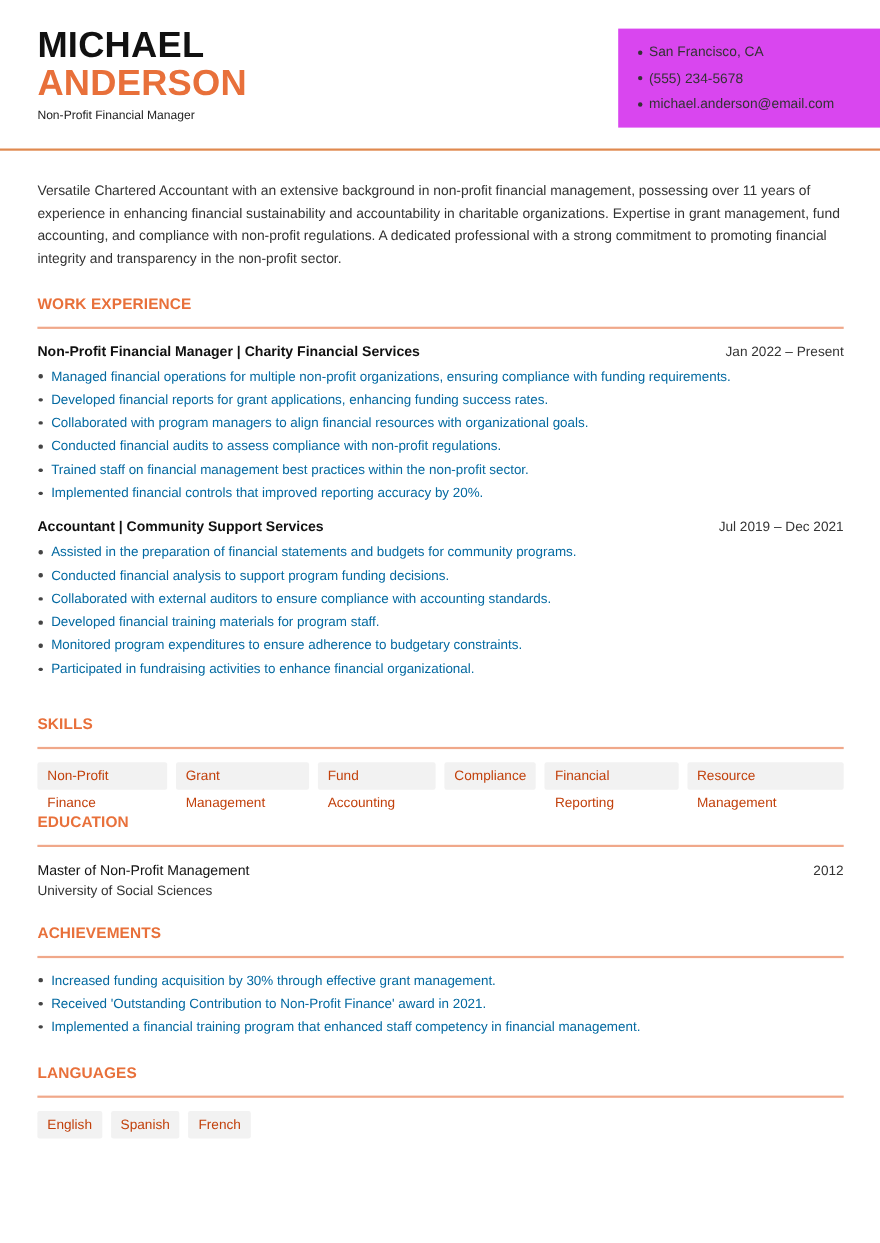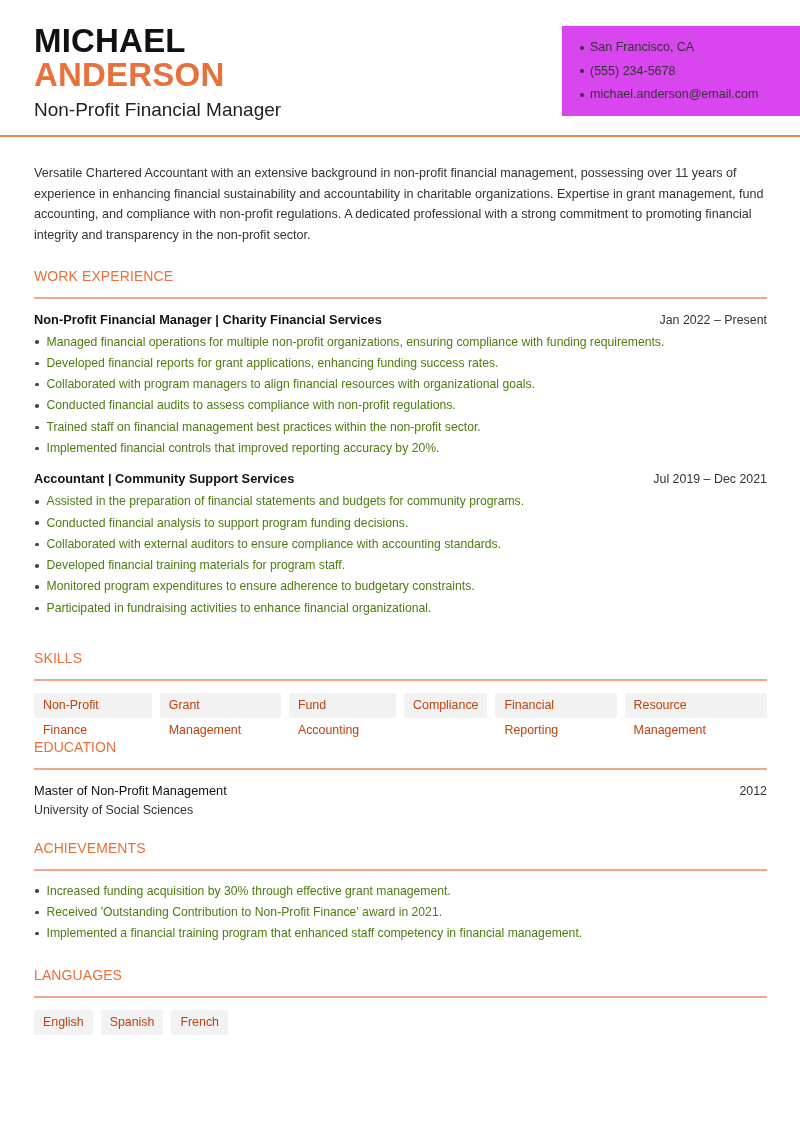--- a/index.html
+++ b/index.html
@@ -2,38 +2,38 @@
 <html><head>
 <meta charset="utf-8">
 <style>
   * { box-sizing: border-box; margin: 0; padding: 0; }
   html, body { width: 800px; height: 1130px; background: #ffffff; }
   body { font-family: "Liberation Sans", "DejaVu Sans", sans-serif; color: #333333; position: relative; overflow: hidden; }
 
   .header { position: absolute; left: 0; top: 0; width: 728px; height: 138px; }
   .name-first { position: absolute; left: 34px; top: 22px; font-size: 33px; font-weight: 700; color: #111111; letter-spacing: 0.2px; line-height: 38px; }
   .name-last { position: absolute; left: 34px; top: 56px; font-size: 33px; font-weight: 700; color: #e8703a; letter-spacing: 0.2px; line-height: 38px; }
-  .job-title { position: absolute; left: 34px; top: 99px; font-size: 19px; color: #222222; }
+  .job-title { position: absolute; left: 34px; top: 99px; font-size: 11px; color: #222222; }
   .contact-box { position: absolute; left: 562px; top: 26px; width: 238px; height: 90px; background: #d946ef; padding: 10px 0 0 18px; }
   .contact-item { font-size: 12.5px; color: #333333; height: 23.5px; line-height: 23.5px; display: flex; align-items: center; }
   .dot { display: inline-block; width: 4px; height: 4px; border-radius: 50%; background: #333333; margin-right: 6px; flex: none; }
   .header-rule { position: absolute; left: 0; top: 135px; width: 800px; height: 2px; background: #e0894f; }
 
   .content { position: absolute; left: 34px; top: 163px; width: 733px; }
   .summary { font-size: 12.6px; line-height: 20.6px; color: #333333; }
 
-  .section-title { font-size: 14px; font-weight: 400; color: #e8703a; letter-spacing: 0.1px; height: 20px; line-height: 20px; }
+  .section-title { font-size: 14px; font-weight: 700; color: #e8703a; letter-spacing: 0.1px; height: 20px; line-height: 20px; }
   .section-rule { height: 1.5px; background: #f0a88a; margin-top: 11px; }
 
   .job-head { display: flex; justify-content: space-between; align-items: flex-end; font-size: 12.8px; }
   .job-role { font-weight: 700; color: #111111; }
   .job-date { color: #333333; font-size: 12.4px; }
 
   ul.bullets { list-style: none; }
-  ul.bullets li { font-size: 12.2px; color: #4d7c0f; height: 21.3px; line-height: 21.3px; display: flex; align-items: center; padding-left: 0; }
+  ul.bullets li { font-size: 12.2px; color: #0369a1; height: 21.3px; line-height: 21.3px; display: flex; align-items: center; padding-left: 0; }
   ul.bullets li .dot { width: 3.5px; height: 3.5px; margin-left: 1px; margin-right: 8px; background: #444; }
 
   .chips { display: flex; gap: 8px; }
   .chip { background: #f2f2f2; font-size: 12.4px; color: #c2410c; height: 25px; line-height: 25px; padding: 0 9px; border-radius: 2px; }
 
   .edu-row { display: flex; justify-content: space-between; align-items: baseline; }
   .edu-degree { font-size: 12.8px; font-weight: 400; color: #111111; }
   .edu-year { font-size: 12.4px; color: #333333; }
   .edu-school { font-size: 12.4px; color: #333333; margin-top: 5px; }
 

